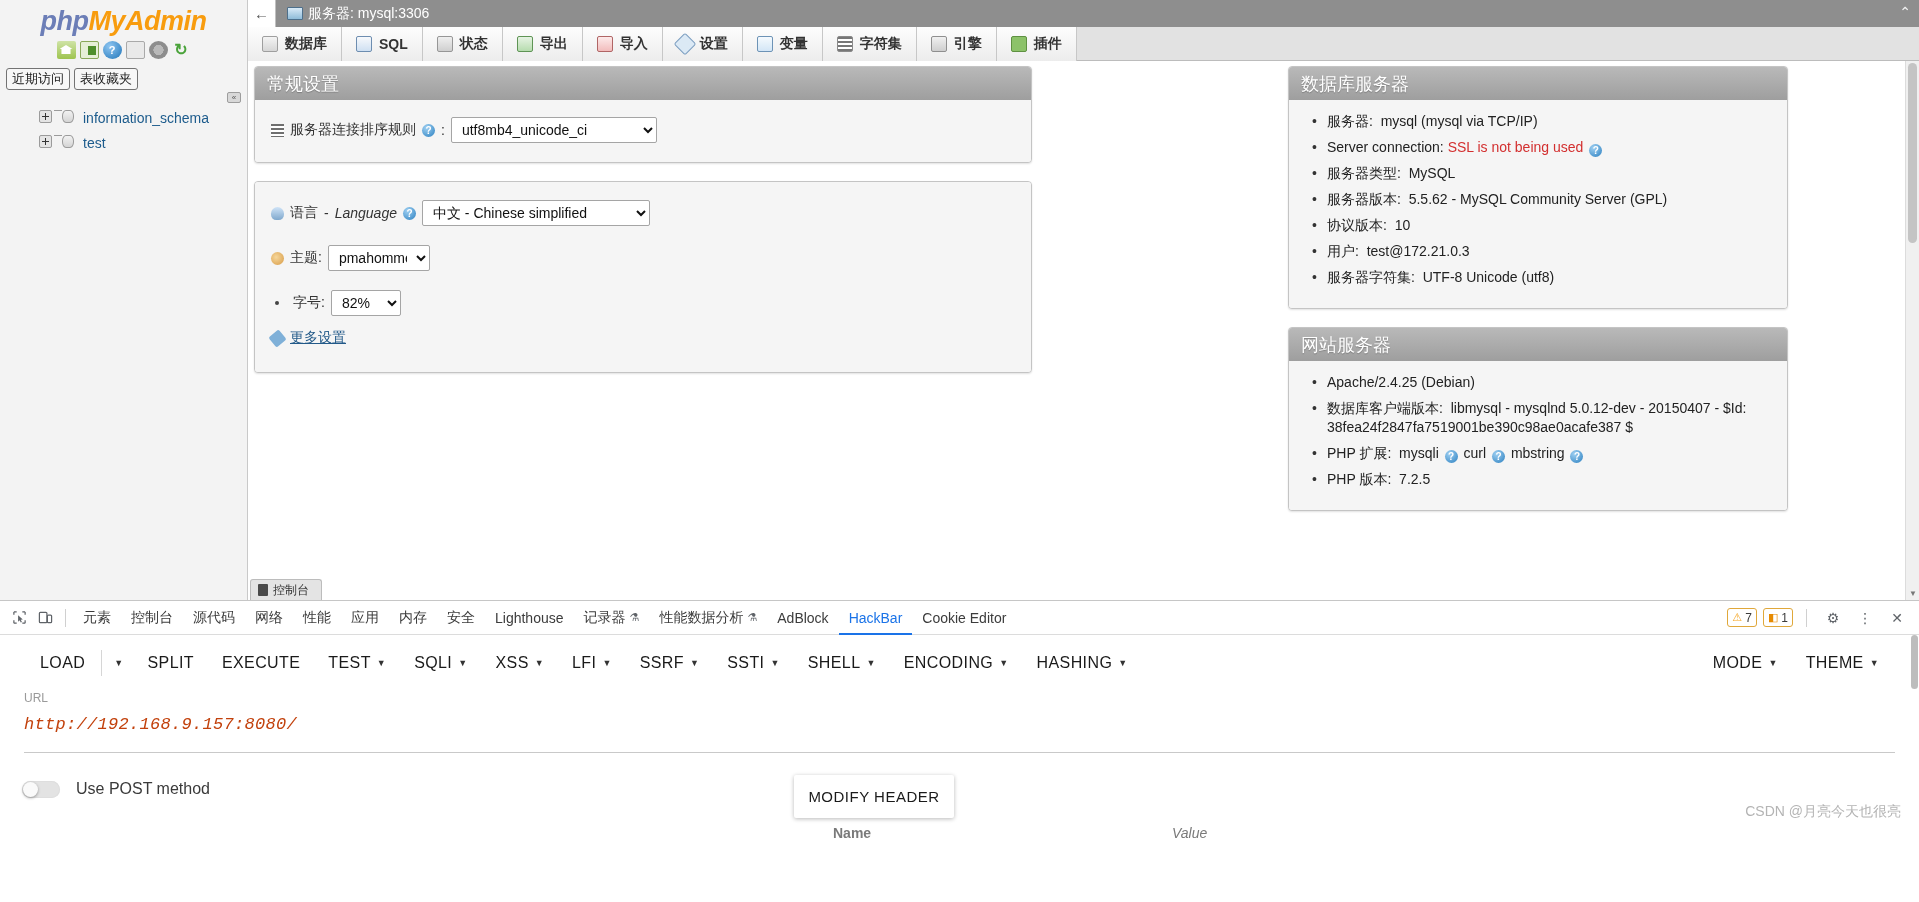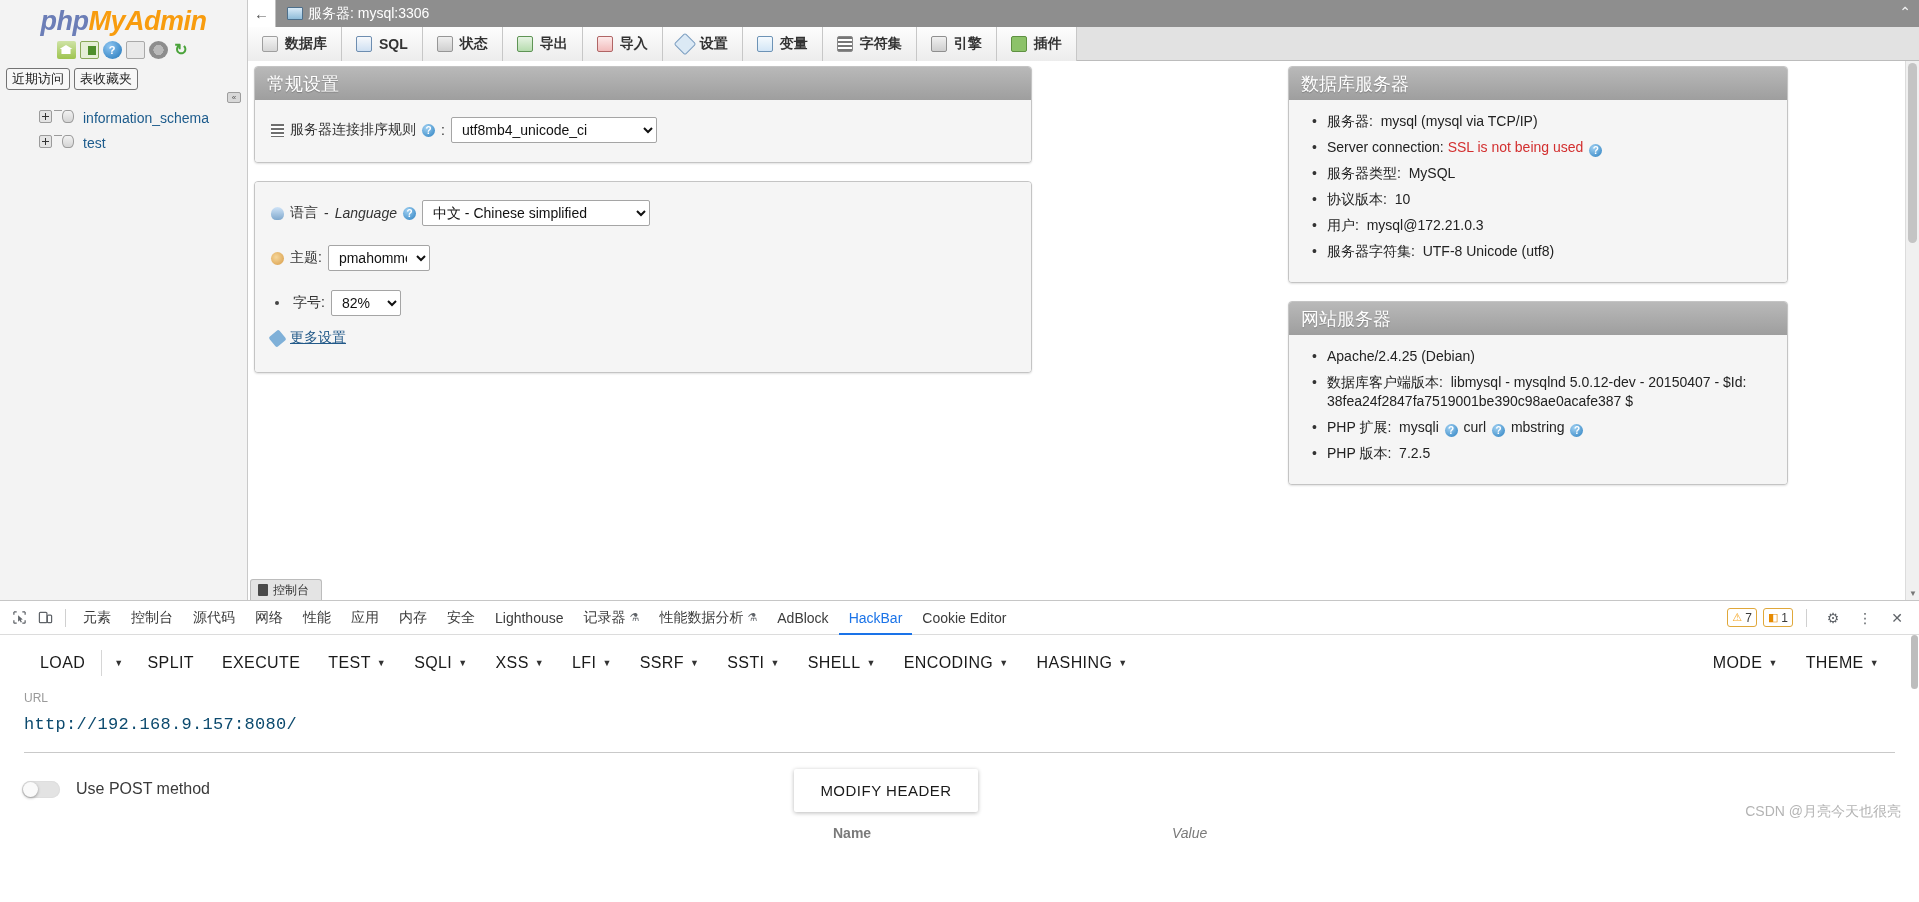--- a/index.html
+++ b/index.html
@@ -131,28 +131,28 @@
   #hb { position:absolute; left:0; top:34px; right:0; bottom:0; background:#fff; overflow:hidden;}
   #hb-toolbar { height:56px; display:flex; align-items:center; padding-left:26px; gap:0; }
   .hb-btn { font-family:"Liberation Sans",sans-serif; font-size:16px; letter-spacing:.4px; color:#1a1a1a;
             padding:0 14px; height:38px; display:flex; align-items:center; gap:6px; background:none; border:none;}
   .hb-caret { font-size:9px; color:#333; }
   .hb-divider { width:1px; height:26px; background:#d6d6d6; margin:0 2px;}
   .hb-caret-only { padding:0 10px; }
   #hb-right { margin-left:auto; display:flex; align-items:center; padding-right:26px;}
   #hb-url-wrap { padding:0 24px; }
   #hb-url-label { font-size:12px; color:#9a9a9a; margin-bottom:10px; }
-  #hb-url-value { font-family:"Liberation Mono", monospace; font-size:17px; color:#0c4a6e; letter-spacing:.3px;}
+  #hb-url-value { font-family:"Liberation Mono", monospace; font-size:17px; color:#c2410c; letter-spacing:.3px;font-style:italic;}
   #hb-url-rule { height:1px; background:#c9c9c9; margin:18px 24px 0 24px;}
   #hb-bottom { position:relative; height:90px; }
   #toggle-row { position:absolute; left:22px; top:27px; display:flex; align-items:center; gap:16px;}
   .switch { width:38px; height:17px; border-radius:9px; background:#e3e3e3; position:relative; box-shadow:inset 0 0 0 1px #dedede;}
   .switch .knob { position:absolute; left:1px; top:1px; width:15px;height:15px;border-radius:50%; background:#fafafa; box-shadow:0 1px 3px rgba(0,0,0,.35);}
   #toggle-label { font-size:16px; color:#3a3a3a; }
-  #modify-header { position:absolute; left:794px; top:16px; width:184px; height:43px; background:#fff;
+  #modify-header { position:absolute; left:794px; top:22px; width:160px; height:43px; background:#fff;
                    box-shadow:0 1px 4px rgba(0,0,0,.28); border-radius:2px; display:flex; align-items:center;
                    justify-content:center; font-size:15px; letter-spacing:.5px; color:#1a1a1a;}
   #hdr-cols { position:absolute; left:0; right:0; bottom:0; height:24px; }
   #hdr-name { position:absolute; left:833px; bottom:2px; font-size:14px; color:#7a7a7a;font-weight:bold;}
   #hdr-value { position:absolute; left:1172px; bottom:2px; font-size:14px; color:#7a7a7a;font-style:italic;}
   #watermark { position:absolute; right:18px; bottom:22px; font-size:14px; color:#b4b4b4;}
   #hb-scroll { position:absolute; right:0; top:0; width:9px; bottom:0; }
   #hb-scroll .thumb { position:absolute; right:1px; top:0; width:7px; height:54px; background:#bdbdbd; border-radius:4px;}
 </style>
 </head>
@@ -291,22 +291,23 @@
       </div>
 
       <div id="col-right">
         <div class="panel" id="panel-dbserver">
           <div class="panel-hd">数据库服务器</div>
           <div class="panel-bd">
             <ul>
               <li><span>服务器:</span>&nbsp;&nbsp;<span>mysql (mysql via TCP/IP)</span></li>
               <li><span>Server connection:</span> <span class="red">SSL is not being used</span> <span class="inline-help">?</span></li>
               <li><span>服务器类型:</span>&nbsp;&nbsp;<span>MySQL</span></li>
+              <li><span>服务器版本:</span>&nbsp;&nbsp;<span>5.5.62 - MySQL Community Server (GPL)</span></li>
               <li><span>协议版本:</span>&nbsp;&nbsp;<span>10</span></li>
-              <li><span>用户:</span>&nbsp;&nbsp;<span>mysql@172.21.0.3</span></li>
+              <li><span>用户:</span>&nbsp;&nbsp;<span>test@172.21.0.3</span></li>
               <li><span>服务器字符集:</span>&nbsp;&nbsp;<span>UTF-8 Unicode (utf8)</span></li>
             </ul>
           </div>
         </div>
 
         <div class="panel" id="panel-webserver">
           <div class="panel-hd">网站服务器</div>
           <div class="panel-bd">
             <ul>
               <li><span>Apache/2.4.25 (Debian)</span></li>

